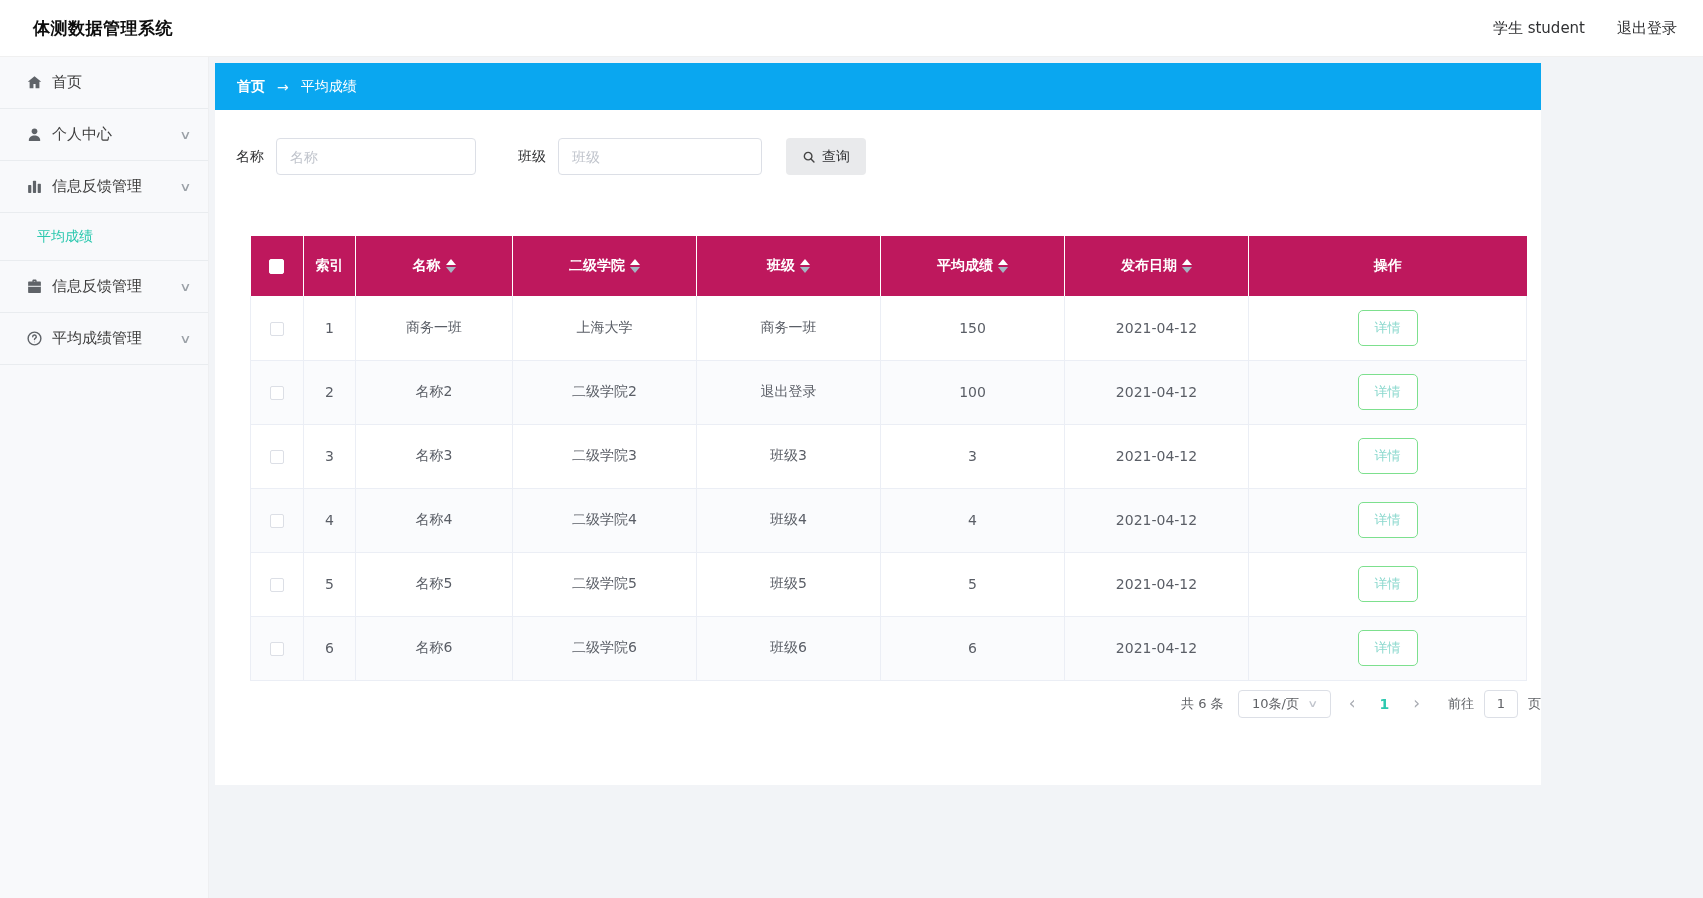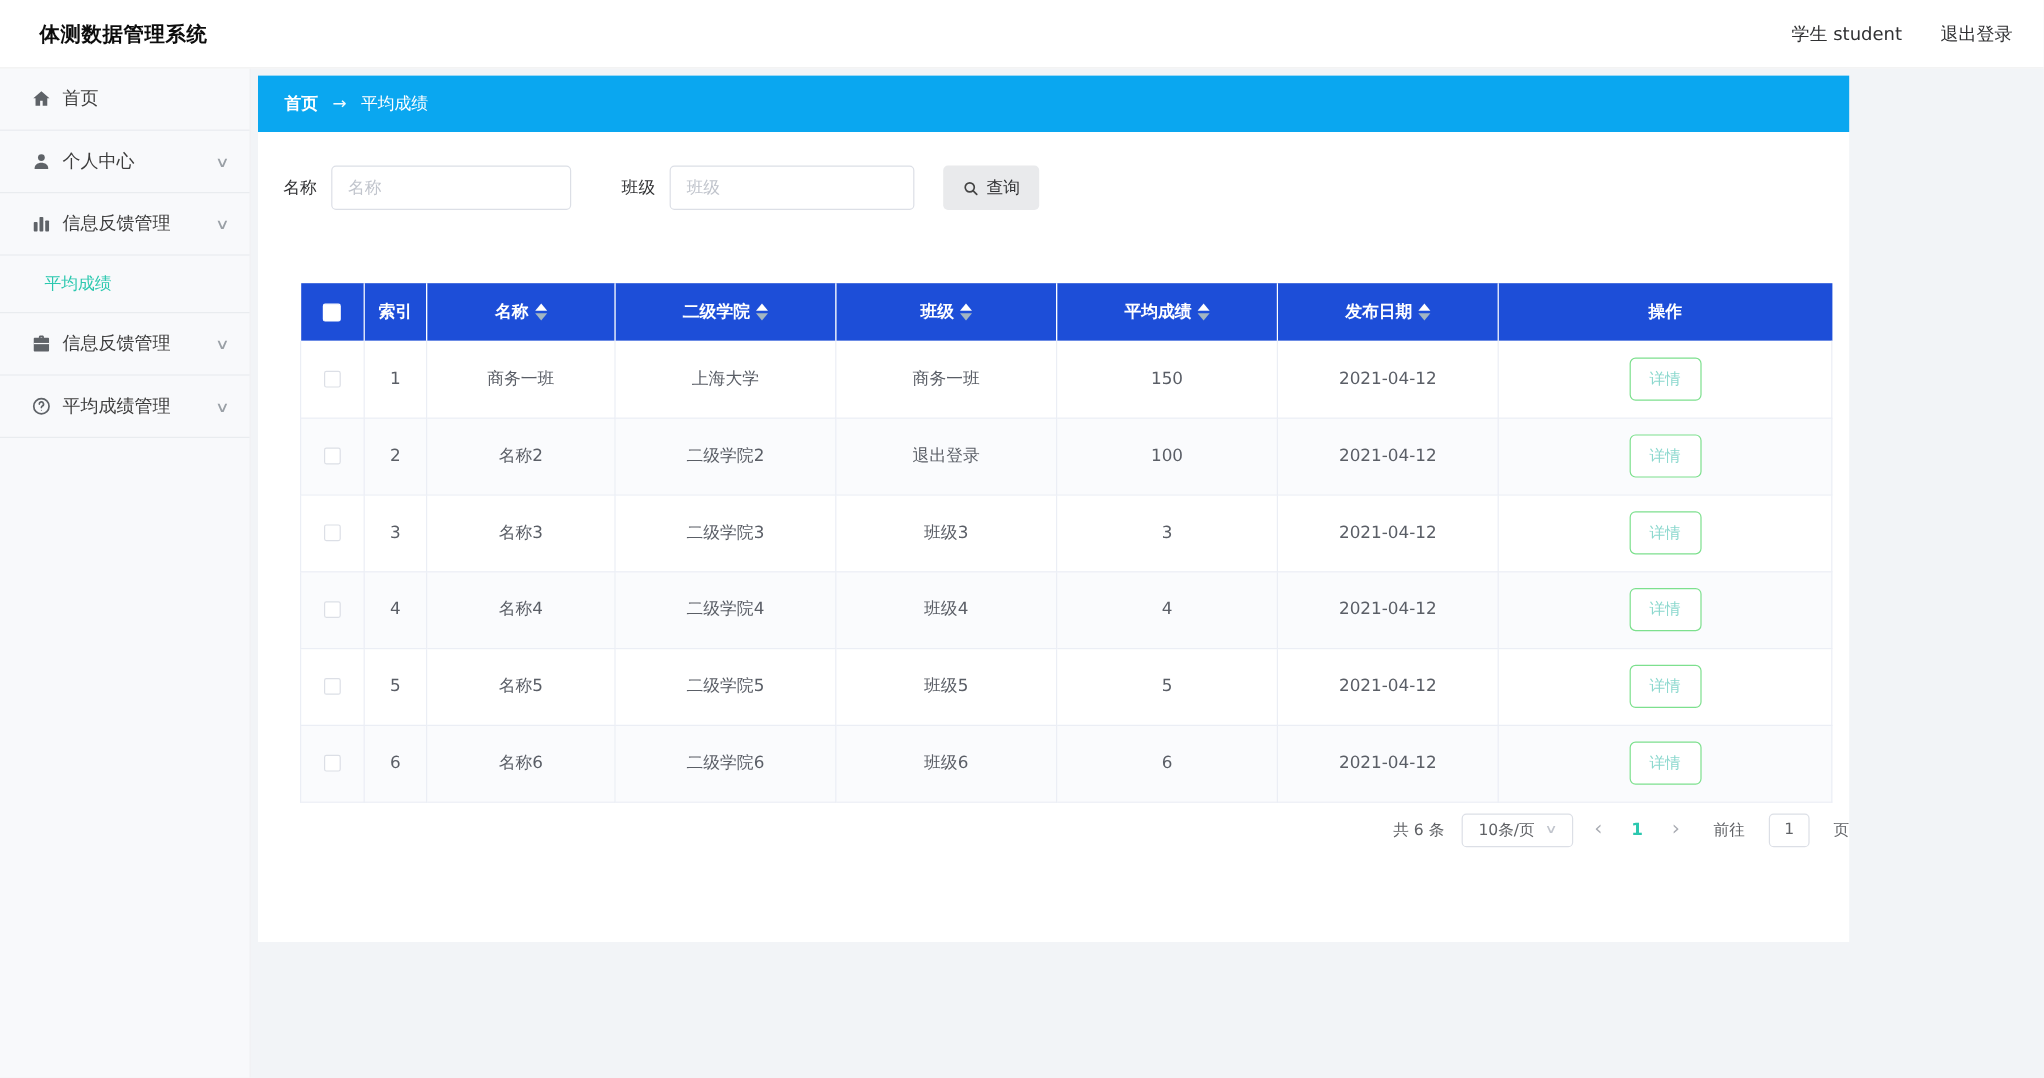--- a/index.html
+++ b/index.html
@@ -45,22 +45,22 @@
     font-family:inherit; }
   .filter-input::placeholder { color:#c0c4cc; }
   .gap1 { width:42px; }
   .search-btn { margin-left:24px; height:37px; padding:0 16px; background:#e9eaec;
     border:none; border-radius:4px; font-size:14px; color:#303133; cursor:pointer;
     display:inline-flex; align-items:center; gap:6px; font-family:inherit; }
 
   
   .table-wrap { margin:61px 15px 0 35px; width:1276px; }
   table { border-collapse:collapse; width:1276px; table-layout:fixed; }
-  thead th { background:#1d4ed8; color:#fff; font-size:14px; font-weight:bold;
-    height:48px; border-right:1px solid #fff; text-align:center; }
+  thead th { background:#be185d; color:#fff; font-size:14px; font-weight:bold;
+    height:60px; border-right:1px solid #fff; text-align:center; }
   thead th:last-child { border-right:none; }
   tbody td { height:64px; font-size:14px; color:#5a5e66; text-align:center;
     border-bottom:1px solid #ebeef5; border-right:1px solid #ebeef5; background:#fff; }
   tbody td:first-child { border-left:1px solid #ebeef5; }
   tbody tr.striped td { background:#fafbfd; }
   .th-inner { display:inline-flex; align-items:center; gap:5px; justify-content:center; }
   .caret-group { display:inline-flex; flex-direction:column; gap:2px; }
   .caret-up { width:0; height:0; border-left:5px solid transparent;
     border-right:5px solid transparent; border-bottom:6px solid #ffffff; }
   .caret-down { width:0; height:0; border-left:5px solid transparent;
@@ -73,21 +73,21 @@
 
   
   .pagination { margin-top:9px; display:flex; align-items:center; justify-content:flex-end;
     gap:14px; font-size:13px; color:#606266; }
   .pg-select { width:93px; height:28px; border:1px solid #dcdfe6; border-radius:4px;
     display:inline-flex; align-items:center; justify-content:center; gap:10px;
     color:#606266; background:#fff; cursor:pointer; }
   .pg-select .sel-chev { color:#c0c4cc; font-size:10px; transform:scaleX(1.5); }
   .pg-arrow { color:#a8abb2; font-size:17px; cursor:pointer; padding:0 4px; line-height:1; }
   .pg-page { color:#2cc8af; font-weight:bold; font-size:14px; padding:0 6px; cursor:pointer; }
-  .pg-goto { display:inline-flex; align-items:center; gap:20px; margin-left:10px; }
+  .pg-goto { display:inline-flex; align-items:center; gap:10px; margin-left:10px; }
   .pg-input { width:34px; height:28px; border:1px solid #dcdfe6; border-radius:4px;
     text-align:center; font-size:13px; color:#606266; outline:none; font-family:inherit; }
 
   .icon-svg { display:block; }
 </style>
 </head>
 <body>
 
 <div class="topbar">
   <div class="app-title">体测数据管理系统</div>

